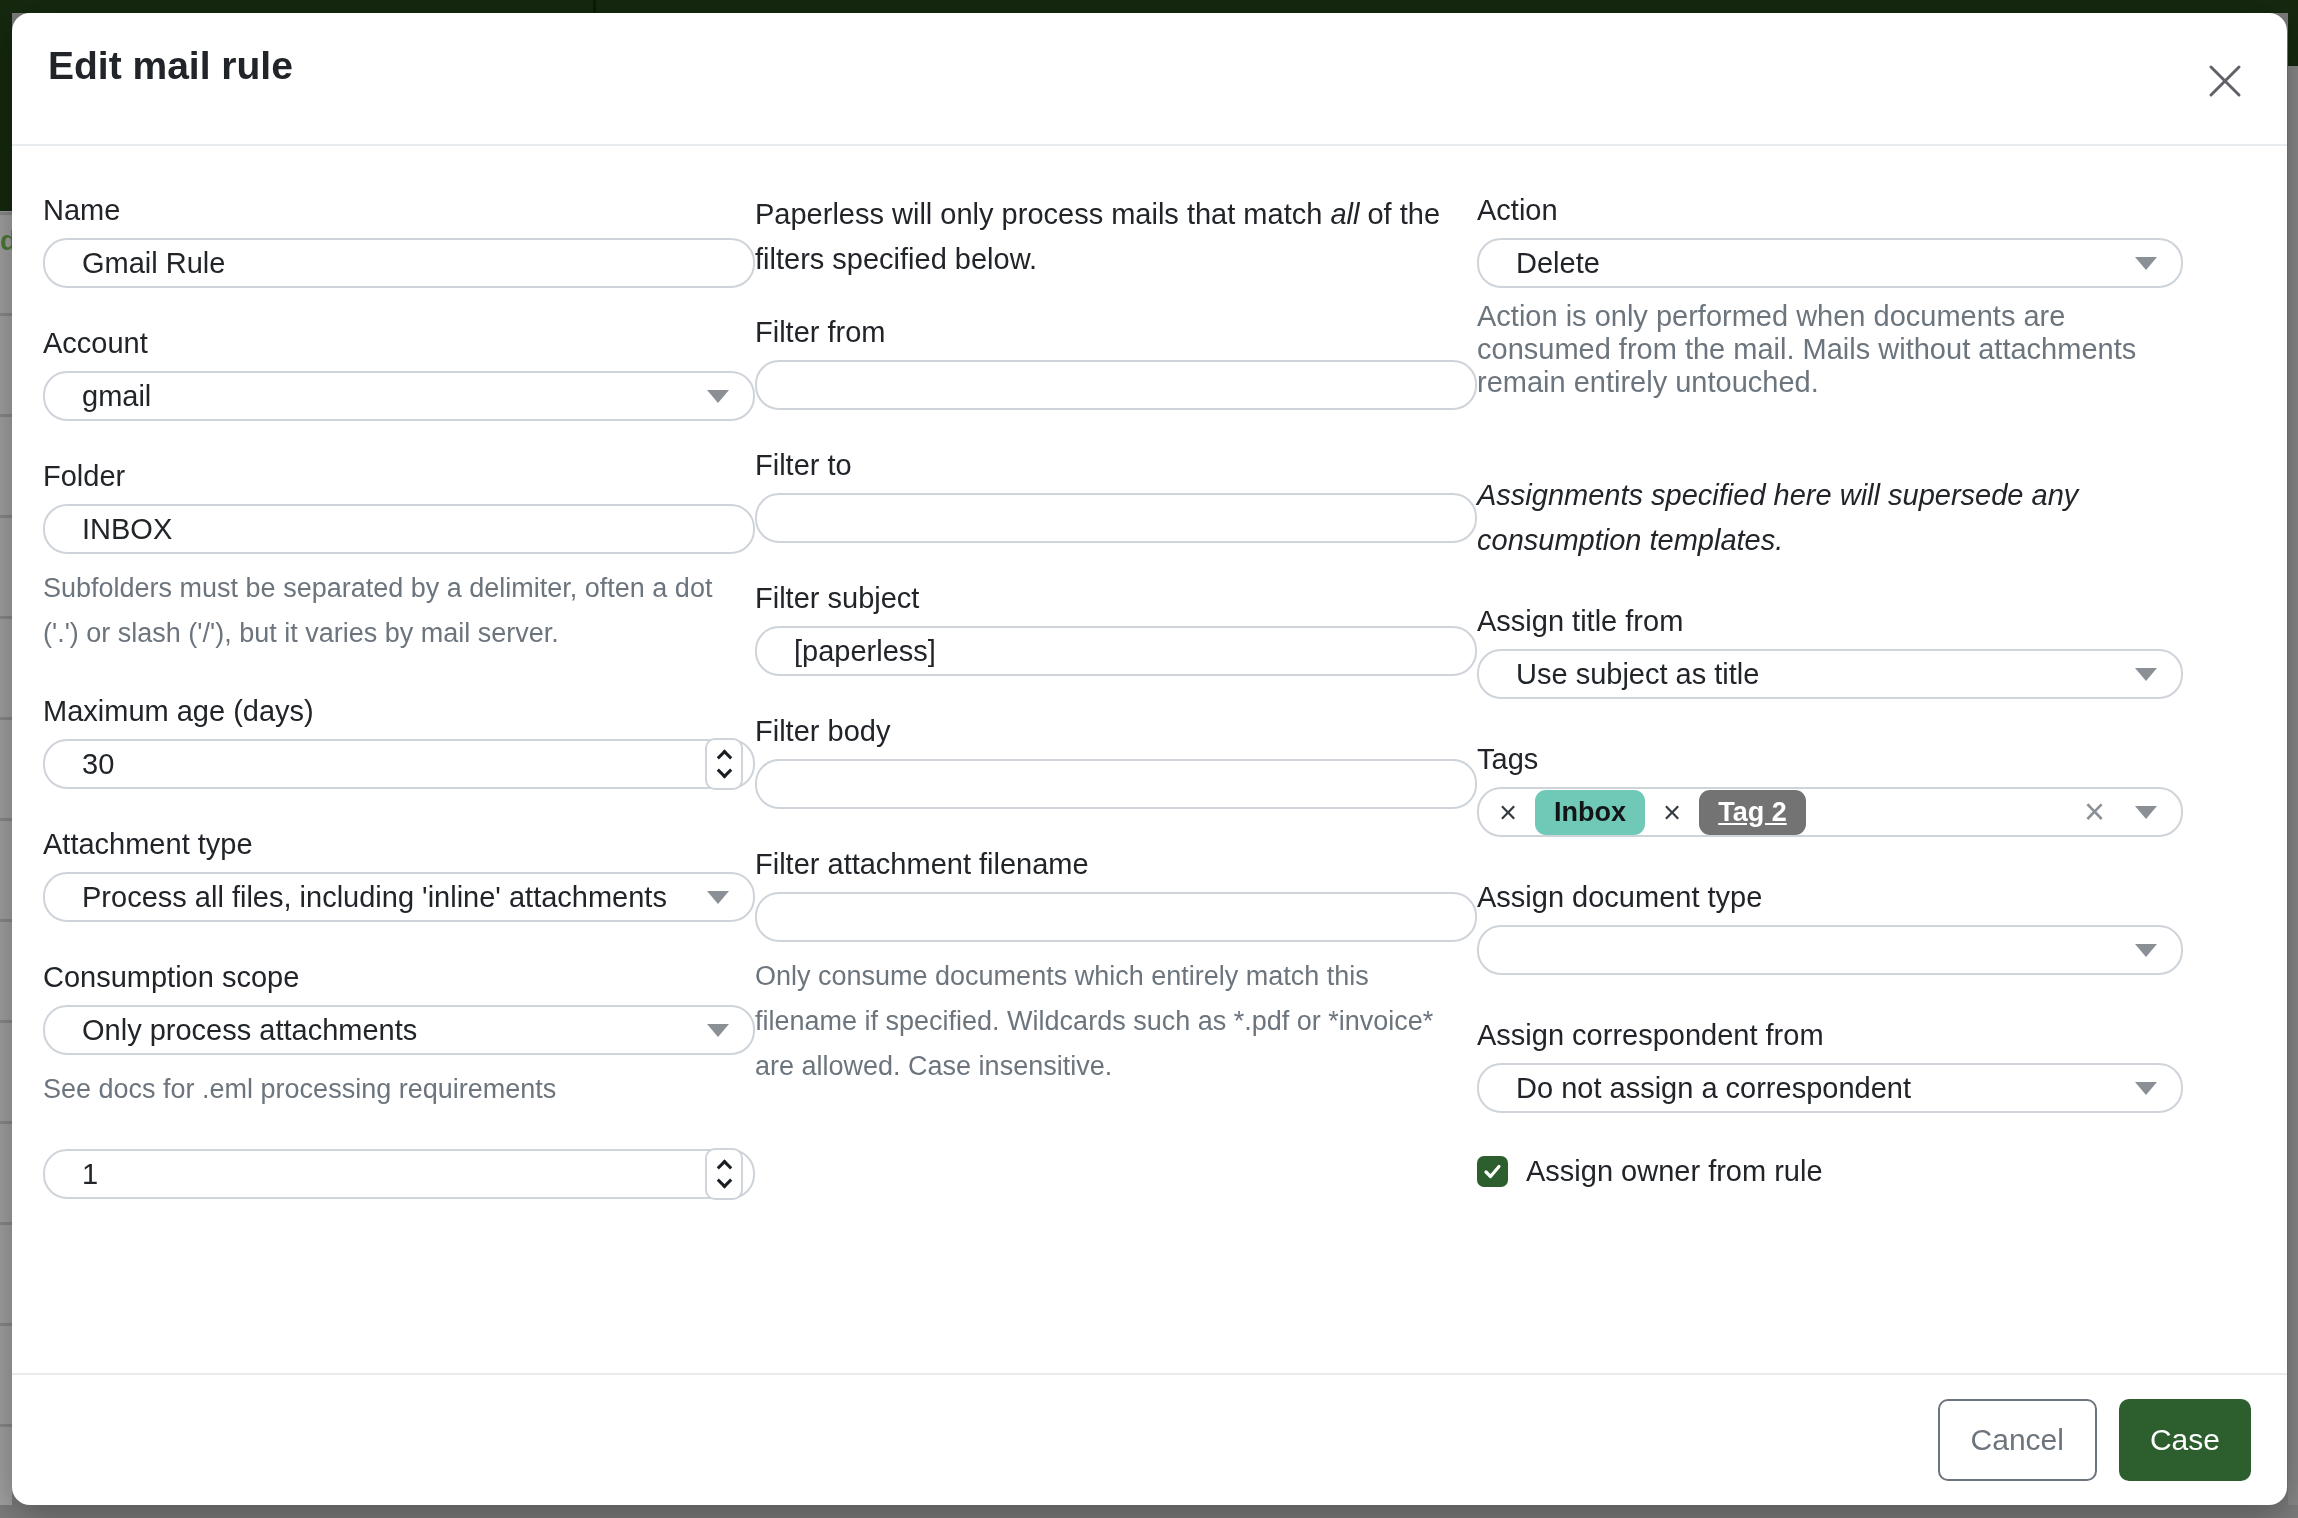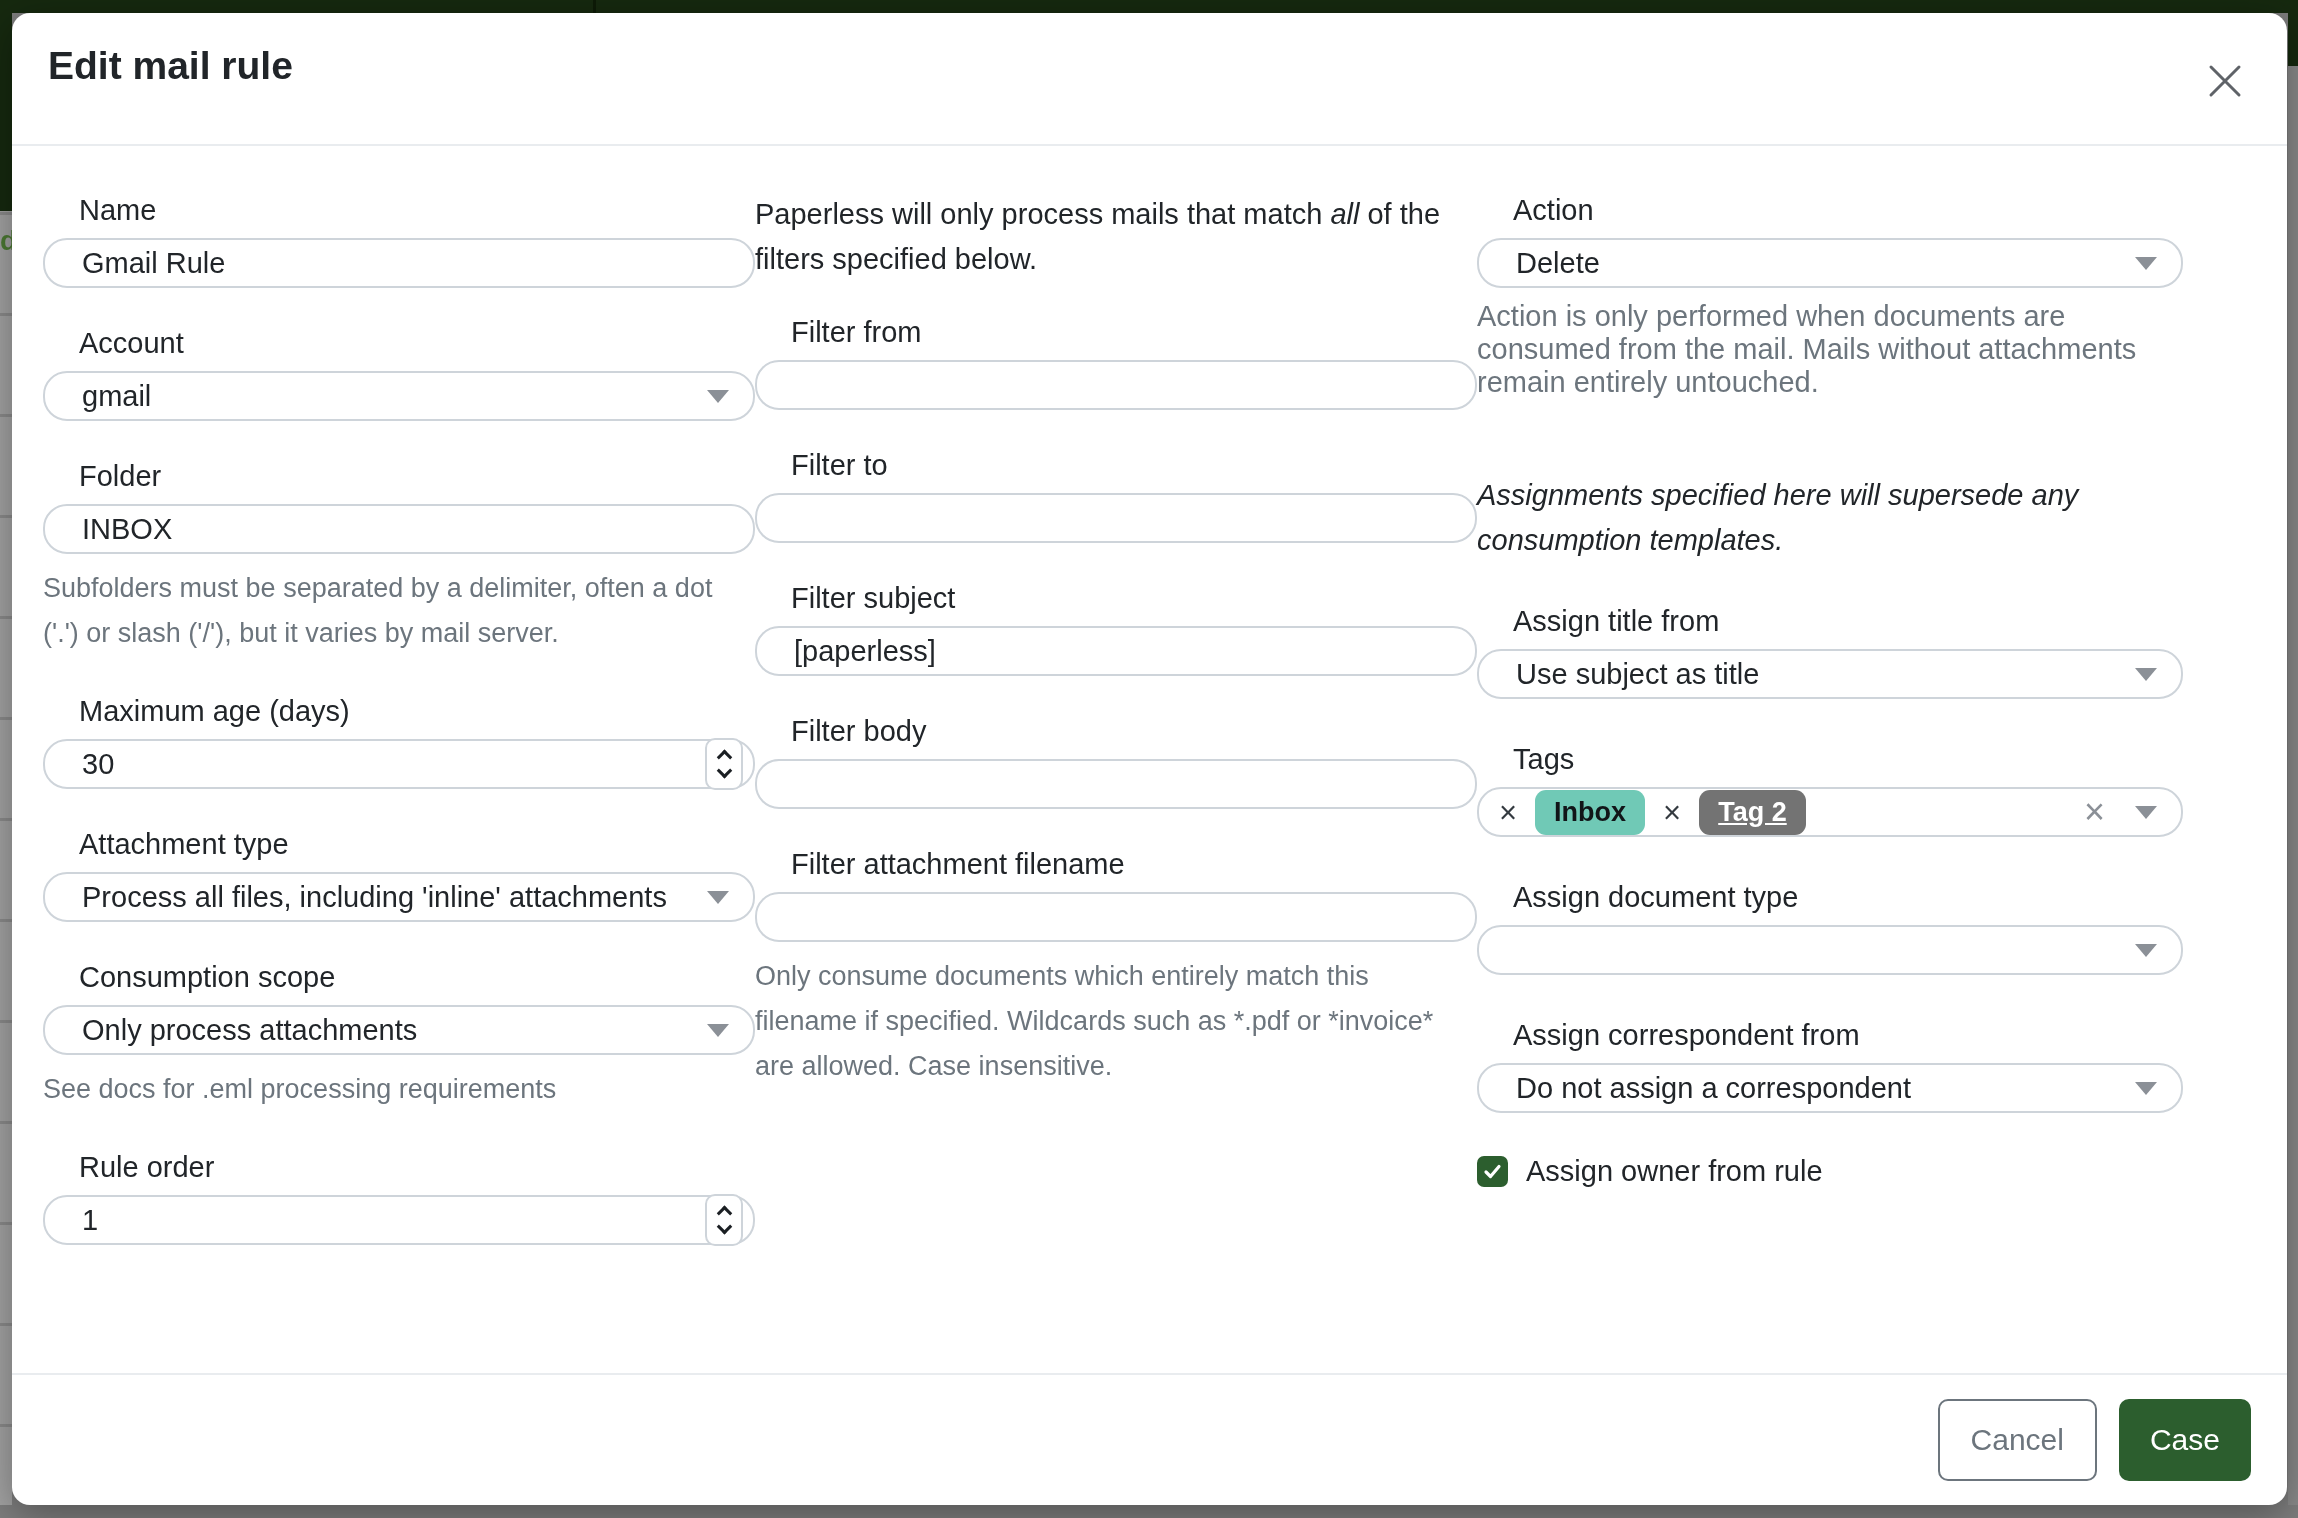--- a/index.html
+++ b/index.html
@@ -27,21 +27,21 @@
   .close-btn{position:absolute;top:46px;right:40px;width:44px;height:44px;border:none;background:transparent;padding:0;cursor:pointer;}
   .mbody{
     display:grid;grid-template-columns:712px 722px 706px;column-gap:0;
     padding:46px 36px 0 31px;
   }
   .colA{width:712px;margin-right:36px;}
   .colB{width:722px;margin-right:32px;}
   .colC{width:706px;}
   .group{margin-bottom:37px;}
   .colC .group{margin-bottom:42px;}
-  .label{font-size:29px;line-height:36px;margin-bottom:10px;color:#212529;margin-left:36px;}
+  .label{font-size:29px;line-height:36px;margin-bottom:10px;color:#212529;}
   .input,.select{
     width:100%;height:50px;border:2px solid #ced4da;border-radius:24px;background:#fff;
     font-family:"Liberation Sans",sans-serif;font-size:29px;color:#212529;padding:0 37px;outline:none;
   }
   .select{position:relative;display:flex;align-items:center;padding-right:62px;cursor:default;}
   .caret{
     position:absolute;right:24px;top:50%;margin-top:-6px;width:0;height:0;
     border-left:11px solid transparent;border-right:11px solid transparent;border-top:13px solid #8b9097;
   }
   .help{font-size:27px;line-height:45px;color:#6c757d;margin-top:12px;}
@@ -144,21 +144,20 @@
         </div>
         <div class="group">
           <div class="label">Consumption scope</div>
           <div class="select">
             <span>Only process attachments</span>
             <span class="caret"></span>
           </div>
           <div class="help">See docs for .eml processing requirements</div>
         </div>
         <div class="group">
-          <div class="label">Rule order</div>
           <div class="numwrap">
             <input class="input" value="1" style="">
             <div class="stepper">
               <span class="chev up"></span>
               <span class="chev down"></span>
             </div>
           </div>
         </div>
       </div>
 

